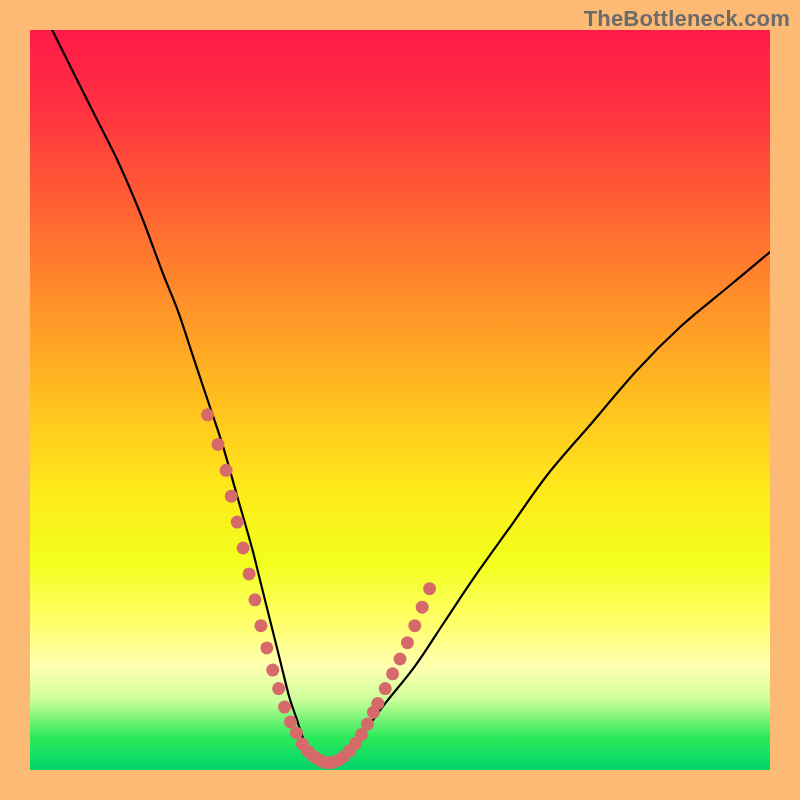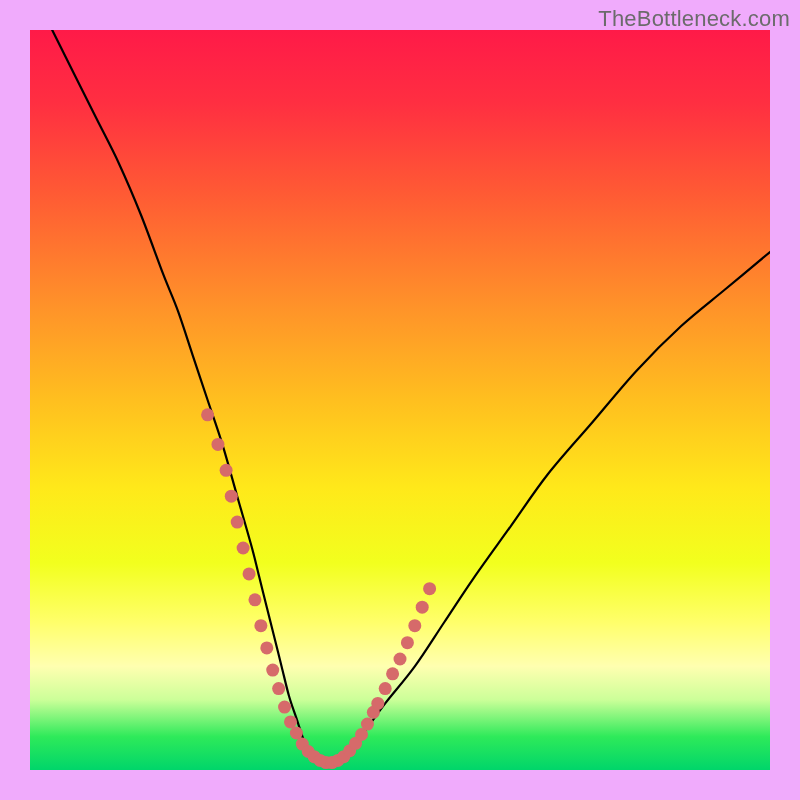--- a/index.html
+++ b/index.html
@@ -10,21 +10,22 @@
     overflow: hidden;
     background: #000;
     font-family: Arial, Helvetica, sans-serif;
   }
   .frame {
     position: absolute;
     top: 0;
     left: 0;
     width: 800px;
     height: 800px;
-    background: #f0abfc;
+    background: #fdba74;
+    font-weight: bold;
   }
   .plot-area {
     position: absolute;
     top: 30px;
     left: 30px;
     width: 740px;
     height: 740px;
     overflow: hidden;
   }
   .gradient {

